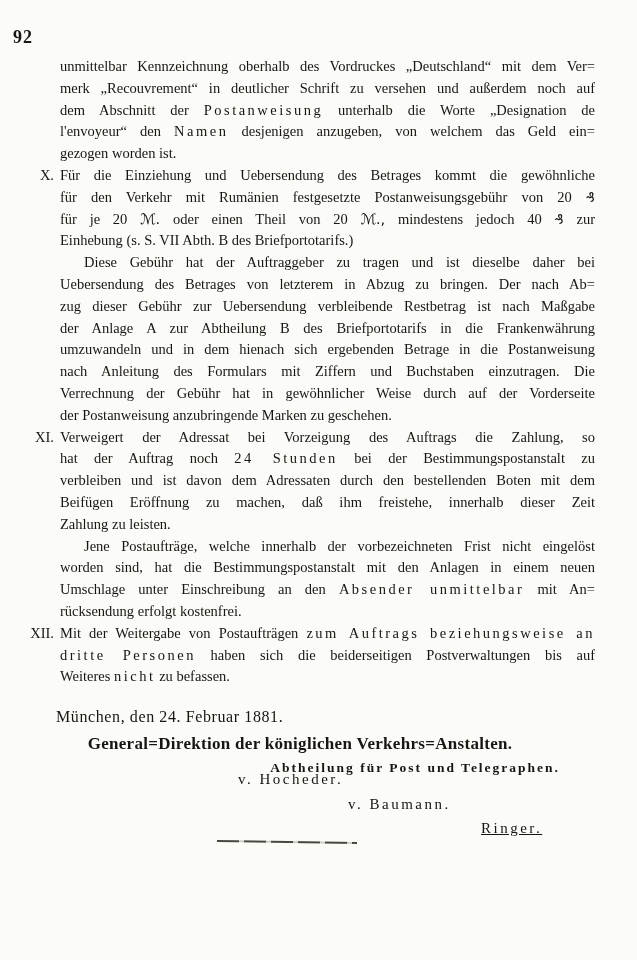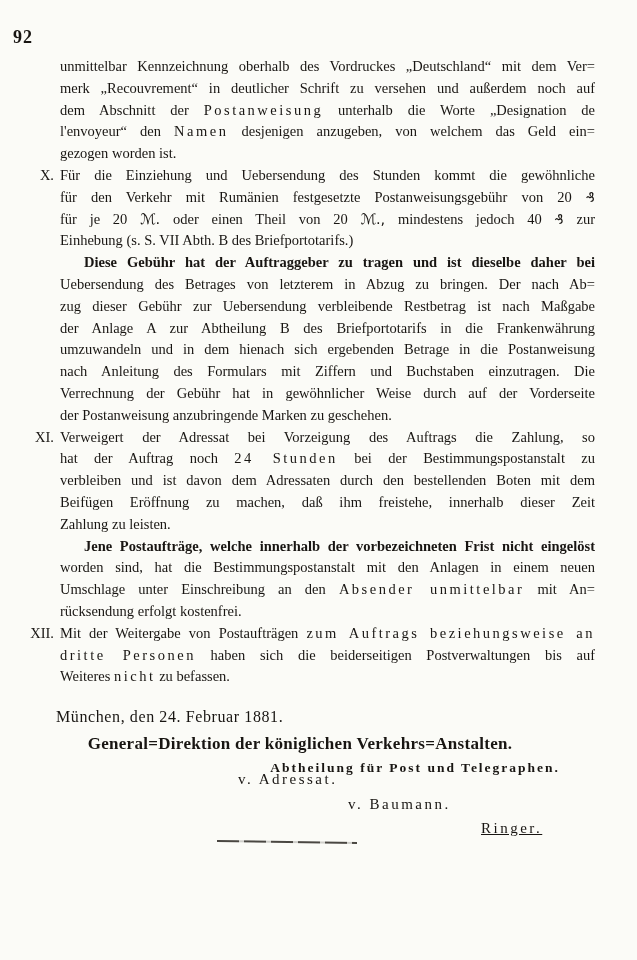--- a/index.html
+++ b/index.html
@@ -19,21 +19,21 @@
   .numeral{
     position:absolute;left:-42px;top:0;width:36px;
     text-align:right;font-size:14.5px;line-height:21.8px;
   }
   .line{
     height:21.8px;line-height:21.8px;font-size:14.5px;
     text-align:justify;text-align-last:justify;
     overflow:hidden;white-space:nowrap;
   }
   .line.last{text-align:left;text-align-last:left;}
-  .line.indent{text-indent:24px;font-weight:bold;}
+  .line.indent{text-indent:24px;}
   .em{letter-spacing:2.5px;}
   .cur{font-family:"DejaVu Sans","DejaVu Serif",sans-serif;}
   .dateline{
     position:absolute;left:43px;top:708px;
     font-size:16px;letter-spacing:0.6px;margin-left:13px;
   }
   .sig-org{
     position:absolute;left:40px;top:734px;width:520px;
     text-align:center;font-weight:bold;font-size:17px;letter-spacing:0.3px;
   }
@@ -60,21 +60,21 @@
   <div class="textblock" id="flow">
       <div class="par">
         <div class="line"><span>unmittelbar Kennzeichnung oberhalb des Vordruckes „Deutschland“ mit dem Ver=</span></div>
         <div class="line"><span>merk „Recouvrement“ in deutlicher Schrift zu versehen und außerdem noch auf</span></div>
         <div class="line"><span>dem Abschnitt der </span><span class="em">Postanweisung</span><span> unterhalb die Worte „Designation de</span></div>
         <div class="line"><span>l'envoyeur“ den </span><span class="em">Namen</span><span> desjenigen anzugeben, von welchem das Geld ein=</span></div>
         <div class="line last"><span>gezogen worden ist.</span></div>
       </div>
       <div class="par">
         <span class="numeral">X.</span>
-        <div class="line"><span>Für die Einziehung und Uebersendung des Stunden kommt die gewöhnliche</span></div>
+        <div class="line"><span>Für die Einziehung und Uebersendung des Betrages kommt die gewöhnliche</span></div>
         <div class="line"><span>für den Verkehr mit Rumänien festgesetzte Postanweisungsgebühr von 20 </span><span class="cur">₰</span></div>
         <div class="line"><span>für je 20 </span><span class="cur">ℳ.</span><span> oder einen Theil von 20 </span><span class="cur">ℳ.,</span><span> mindestens jedoch 40 </span><span class="cur">₰</span><span> zur</span></div>
         <div class="line last"><span>Einhebung (s. S. VII Abth. B des Briefportotarifs.)</span></div>
       </div>
       <div class="par">
         <div class="line indent"><span>Diese Gebühr hat der Auftraggeber zu tragen und ist dieselbe daher bei</span></div>
         <div class="line"><span>Uebersendung des Betrages von letzterem in Abzug zu bringen. Der nach Ab=</span></div>
         <div class="line"><span>zug dieser Gebühr zur Uebersendung verbleibende Restbetrag ist nach Maßgabe</span></div>
         <div class="line"><span>der Anlage A zur Abtheilung B des Briefportotarifs in die Frankenwährung</span></div>
         <div class="line"><span>umzuwandeln und in dem hienach sich ergebenden Betrage in die Postanweisung</span></div>
@@ -102,18 +102,18 @@
         <div class="line"><span class="em">dritte Personen</span><span> haben sich die beiderseitigen Postverwaltungen bis auf</span></div>
         <div class="line last"><span>Weiteres </span><span class="em">nicht</span><span> zu befassen.</span></div>
       </div>
     </div>
 
   <div class="dateline">München, den 24. Februar 1881.</div>
 
   <div class="sig-org">General=Direktion der königlichen Verkehrs=Anstalten.</div>
   <div class="sig-dept">Abtheilung für Post und Telegraphen.</div>
 
-  <div class="signer s0">v. Adressat.</div>
+  <div class="signer s0">v. Hocheder.</div>
   <div class="signer s1">v. Baumann.</div>
   <div class="signer s2">Ringer.</div>
 
   <div class="rule"></div>
 </div>
 
 </body></html>

